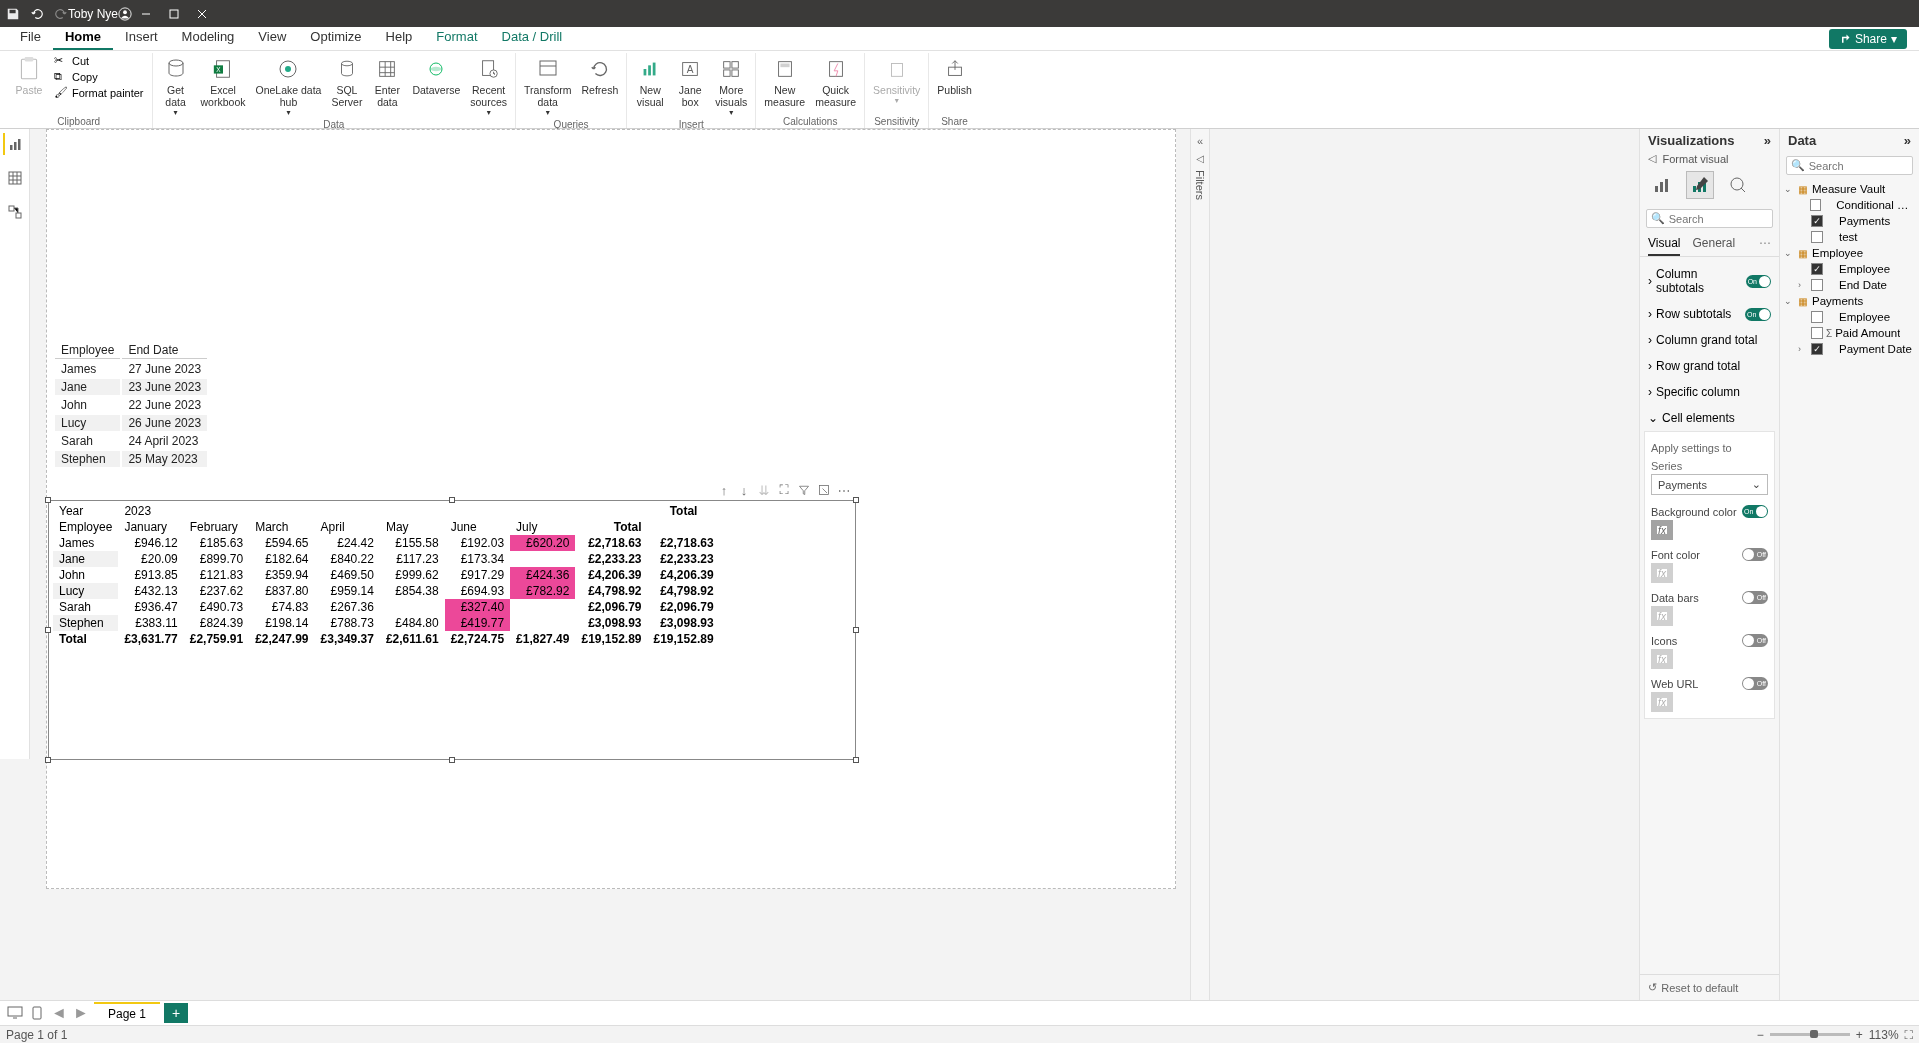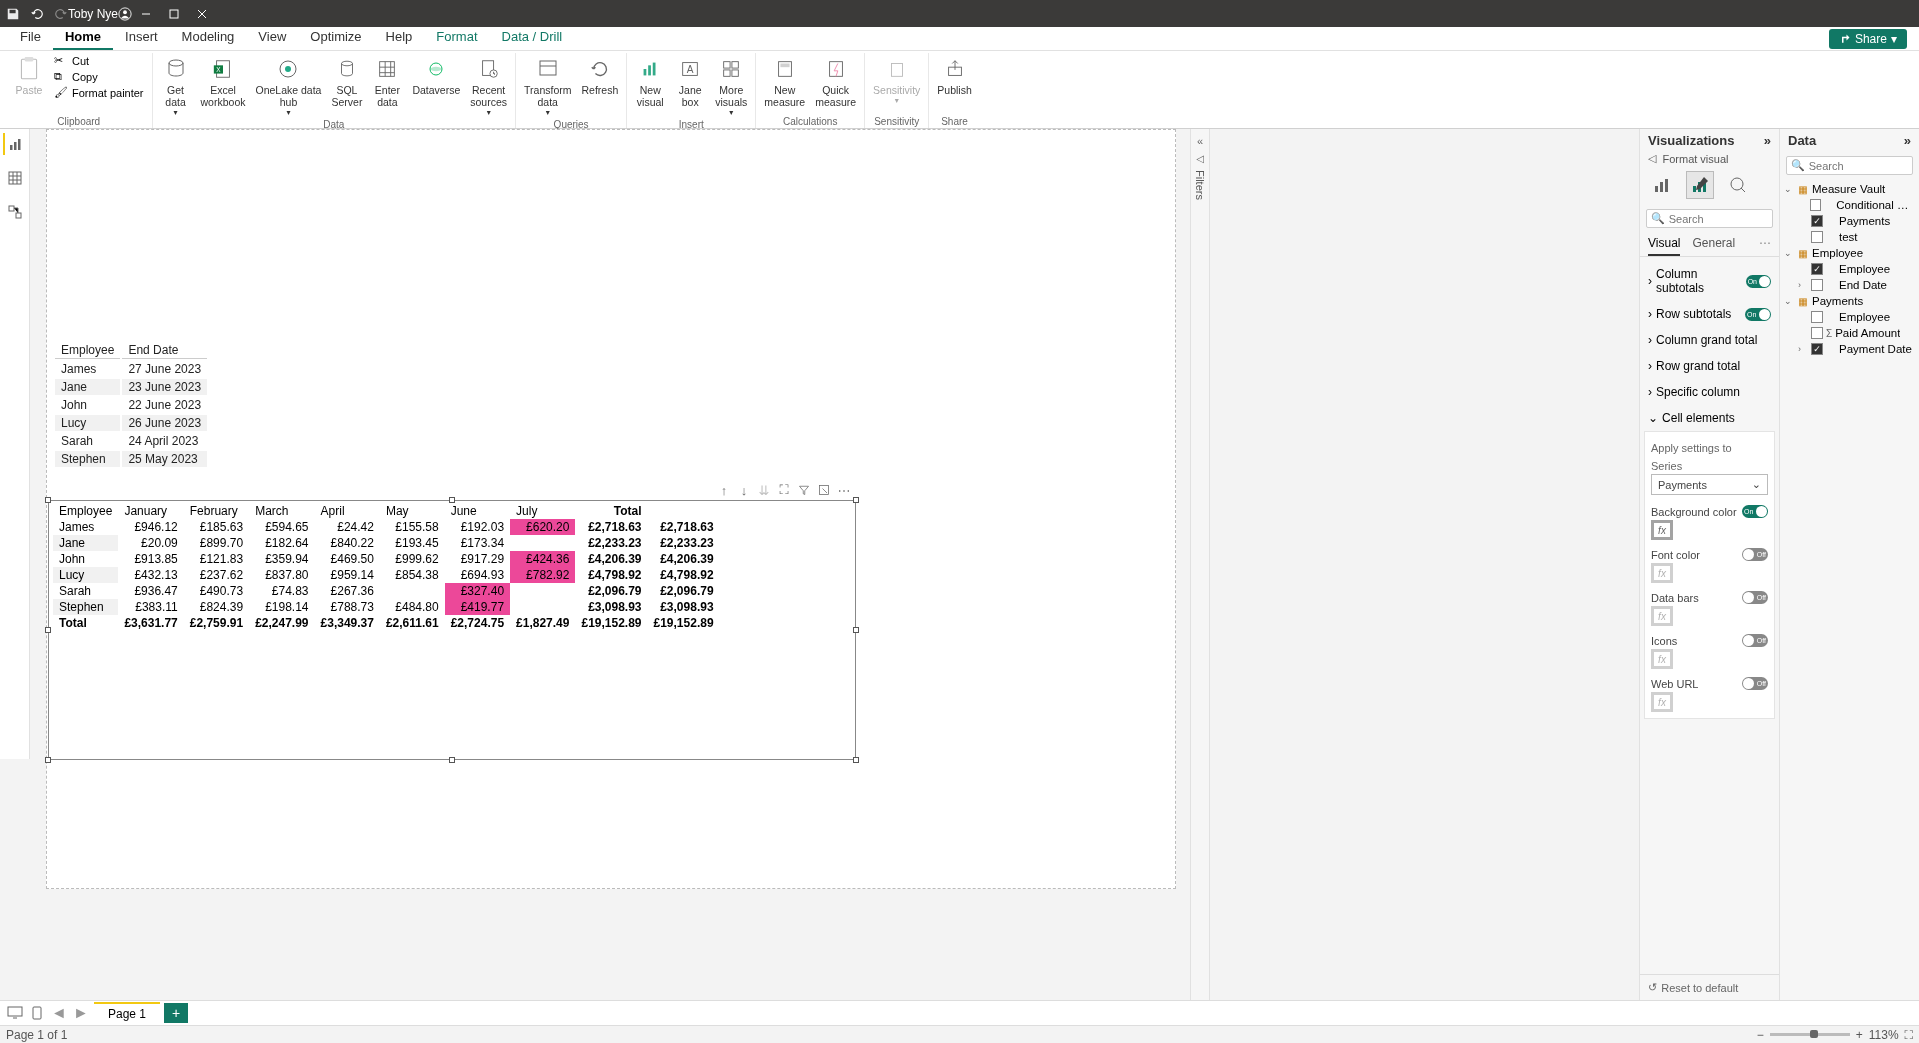--- a/index.html
+++ b/index.html
@@ -92,21 +92,21 @@
 .acc-item .lbl { display: flex; align-items: center; gap: 4px;}
 .toggle { width: 26px; height: 13px; border-radius: 7px; position: relative; font-size: 7px; color: #fff; display: flex; align-items: center; padding: 0 2px; }
 .toggle.on { background: #117865; justify-content: flex-start;}
 .toggle.on::after { content:''; position:absolute; right:1px; top:1px; width:11px; height:11px; background:#fff; border-radius:50%;}
 .toggle.off { background: #888; justify-content: flex-end;}
 .toggle.off::after { content:''; position:absolute; left:1px; top:1px; width:11px; height:11px; background:#fff; border-radius:50%;}
 
 .subsection { padding: 4px 2px 8px 2px; font-size: 11px; color: #444;}
 .subsection .slabel { font-size: 11px; color: #666; margin: 4px 0 2px 0;}
 .dropdown { border: 1px solid #bbb; background: #fff; padding: 3px 6px; font-size: 11px; display: flex; justify-content: space-between; align-items: center; cursor: pointer;}
-.fx-btn { width: 22px; height: 20px; border: 3px solid #a3a3a3; background: #fff; display: flex; align-items: center; justify-content: center; font-size: 10px; font-style: italic; color: #666; cursor: pointer; margin-top: 2px;}
+.fx-btn { width: 22px; height: 20px; border: 6px solid #a3a3a3; background: #fff; display: flex; align-items: center; justify-content: center; font-size: 10px; font-style: italic; color: #666; cursor: pointer; margin-top: 2px;}
 .cell-row { display: flex; justify-content: space-between; align-items: center; margin-top: 2px;}
 
 .reset-row { font-size: 11px; color: #666; padding: 6px 8px; border-top: 1px solid #ddd; display: flex; align-items: center; gap: 4px; cursor: pointer;}
 
 
 .field-tree { padding: 2px 4px; font-size: 11.5px; }
 .field-tree .node { display: flex; align-items: center; gap: 3px; padding: 2px 0; cursor: pointer; white-space: nowrap;}
 .field-tree .node .chk { width: 12px; height: 12px; border: 1px solid #888; background: #fff; display: inline-flex; align-items:center; justify-content:center; font-size:9px; color:#fff;}
 .field-tree .node .chk.checked { background: #333; }
 .field-tree .indent1 { padding-left: 14px; }
@@ -507,20 +507,25 @@
             <svg width="12" height="12" viewBox="0 0 16 16">
               <rect x="2" y="2" width="12" height="12" fill="none" stroke="#666"></rect>
               <path stroke="#666" d="M6 6l6 6"></path>
             </svg>
           </span>
         <span class="tico">⋯</span>
       </div>
       <table class="matrix-table" id="matrix-table">
           <thead>
             <tr>
+              <th class="hdr row-label">Year</th>
+              <th class="hdr" colspan="8">2023</th>
+              <th class="col-total" style="text-align: center;">Total</th>
+            </tr>
+            <tr>
               <th class="hdr row-label">Employee</th>
               <th class="hdr">January</th>
               <th class="hdr">February</th>
               <th class="hdr">March</th>
               <th class="hdr">April</th>
               <th class="hdr">May</th>
               <th class="hdr">June</th>
               <th class="hdr">July</th>
               <th class="col-total" style="text-align: right;">Total</th>
               <th></th>
@@ -538,21 +543,21 @@
               <td class="hl">£620.20</td>
               <td class="col-total">£2,718.63</td>
               <td class="col-total">£2,718.63</td>
             </tr>
             <tr>
               <td class="row-label">Jane</td>
               <td>£20.09</td>
               <td>£899.70</td>
               <td>£182.64</td>
               <td>£840.22</td>
-              <td>£193.45</td>
+              <td>£117.23</td>
               <td>£173.34</td>
               <td></td>
               <td class="col-total">£2,233.23</td>
               <td class="col-total">£2,233.23</td>
             </tr>
             <tr>
               <td class="row-label">John</td>
               <td>£913.85</td>
               <td>£121.83</td>
               <td>£359.94</td>

